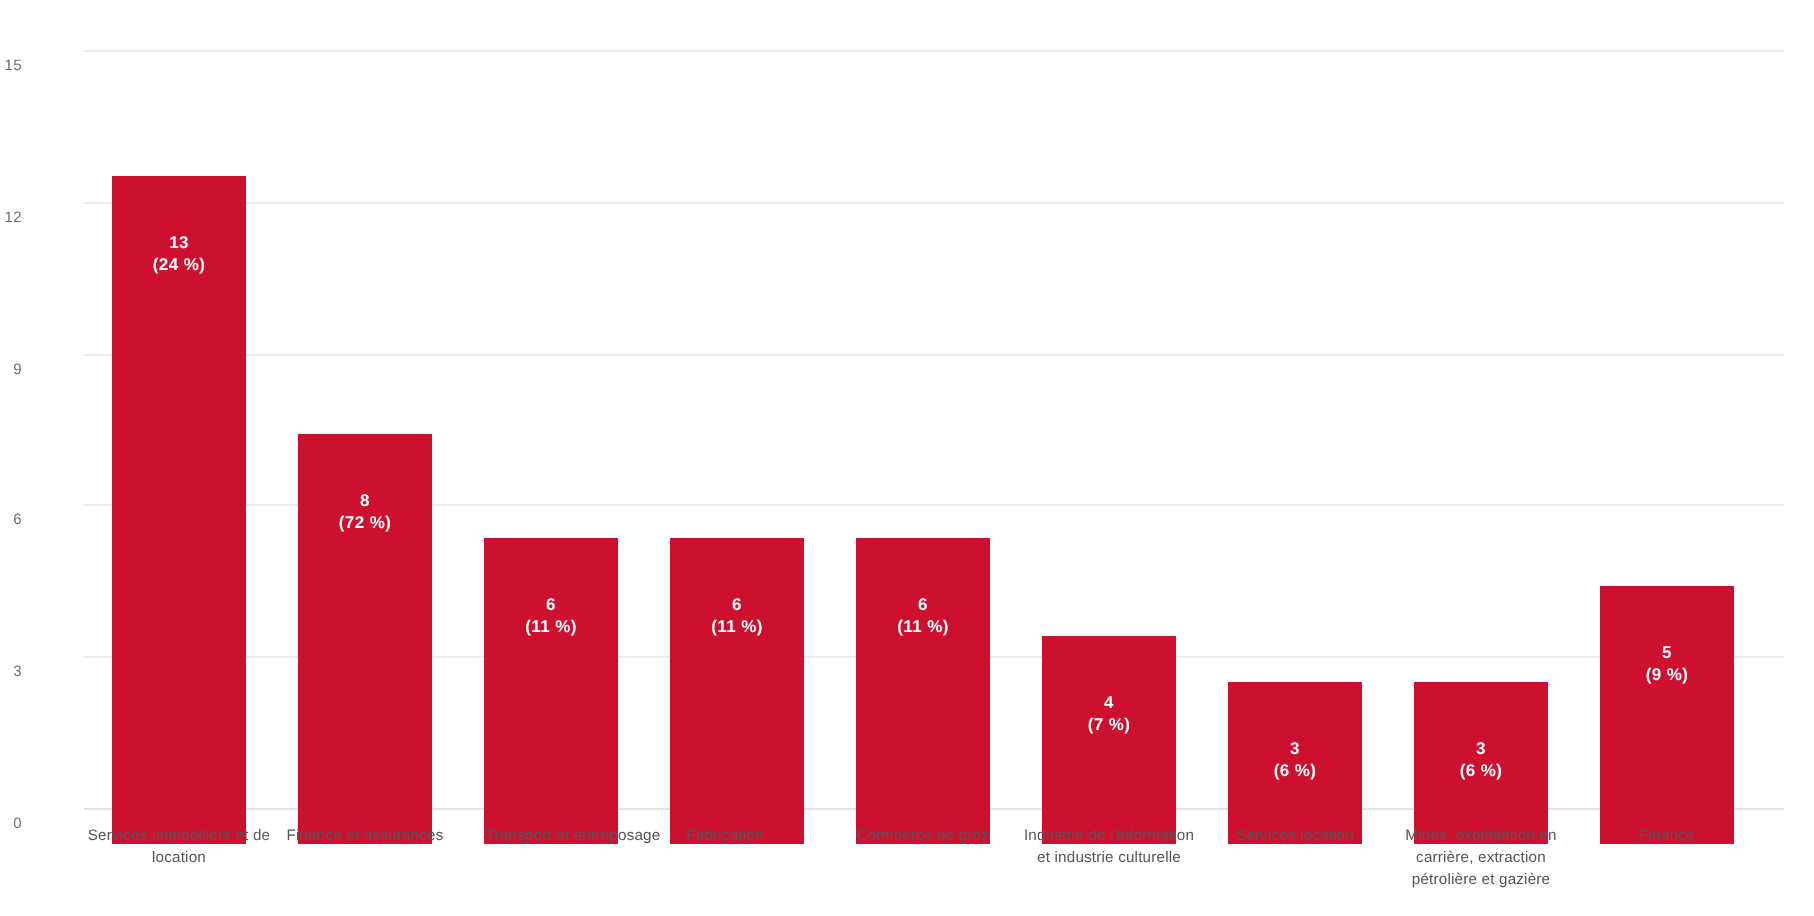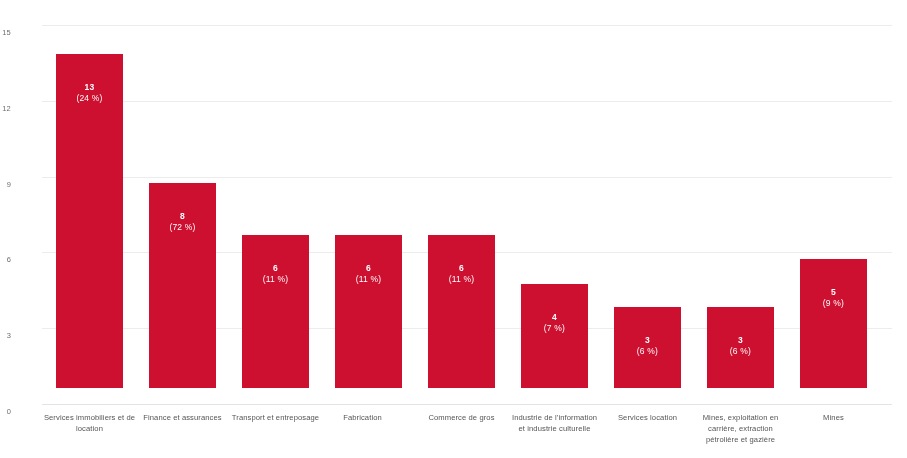--- a/index.html
+++ b/index.html
@@ -54,21 +54,21 @@
 
   .bars {
     position: absolute;
     left: 0; top: 0;
     width: 907px; height: 458px;
   }
 
   .bar {
     position: absolute;
     background: #CE1030;
-    bottom: 70px;             
+    bottom: 36px;             
     padding-left: 20px;
   }
 
   .bar-label {
     position: absolute;
     left: 0;
     width: 100%;
     text-align: center;
     color: #ffffff;
     line-height: 1.25;
@@ -76,21 +76,21 @@
   }
   .bar-label .val {
     display: block;
     font-size: 8.5px;
     font-weight: bold;
     letter-spacing: .2px;
   }
   .bar-label .pct {
     display: block;
     font-size: 8.5px;
-    font-weight: normal;
+    font-weight: bold;
     letter-spacing: .2px;
   }
 
   .xlabels {
     position: absolute;
     left: 0; top: 0;
     width: 907px; height: 458px;
     pointer-events: none;
   }
   .xlabel {
@@ -177,22 +177,22 @@
         <div class="bar-label" style="top: 28px;">
           <span class="val">5</span>
           <span class="pct">(9 %)</span>
         </div>
       </div>
     </div>
 
   <div class="xlabels">
       <div class="xlabel" style="left: 43px; width: 93px;">Services immobiliers et de location</div>
       <div class="xlabel" style="left: 136px; width: 93px;">Finance et assurances</div>
-      <div class="xlabel" style="left: 229px; width: 93px;">Transport et entreposage</div>
+      <div class="xlabel" style="left: 240px; width: 93px;">Transport et entreposage</div>
       <div class="xlabel" style="left: 316px; width: 93px;">Fabrication</div>
       <div class="xlabel" style="left: 415px; width: 93px;">Commerce de gros</div>
       <div class="xlabel" style="left: 508px; width: 93px;">Industrie de l'information et industrie culturelle</div>
       <div class="xlabel" style="left: 601px; width: 93px;">Services location</div>
       <div class="xlabel" style="left: 694px; width: 93px;">Mines, exploitation en carrière, extraction pétrolière et gazière</div>
-      <div class="xlabel" style="left: 787px; width: 93px;">Mines</div>
+      <div class="xlabel" style="left: 787px; width: 93px;">Finance</div>
     </div>
 
 </div>
 
 </body></html>

